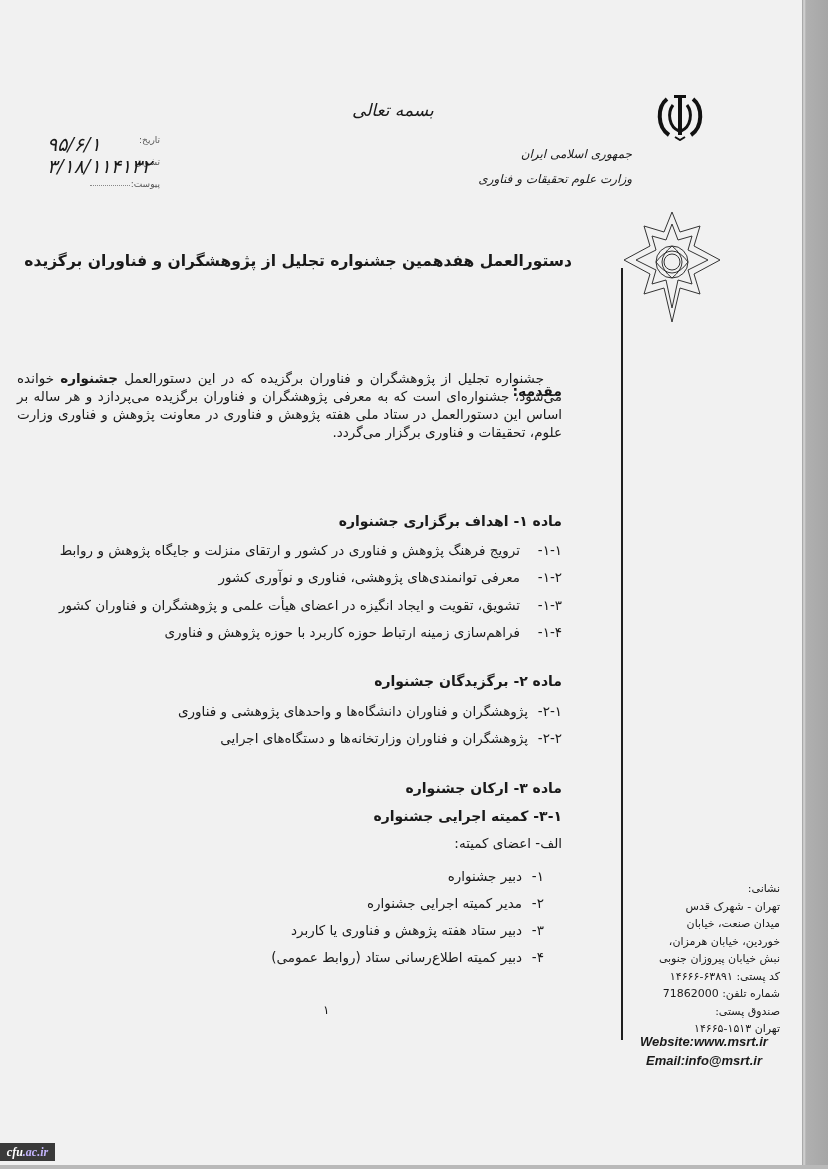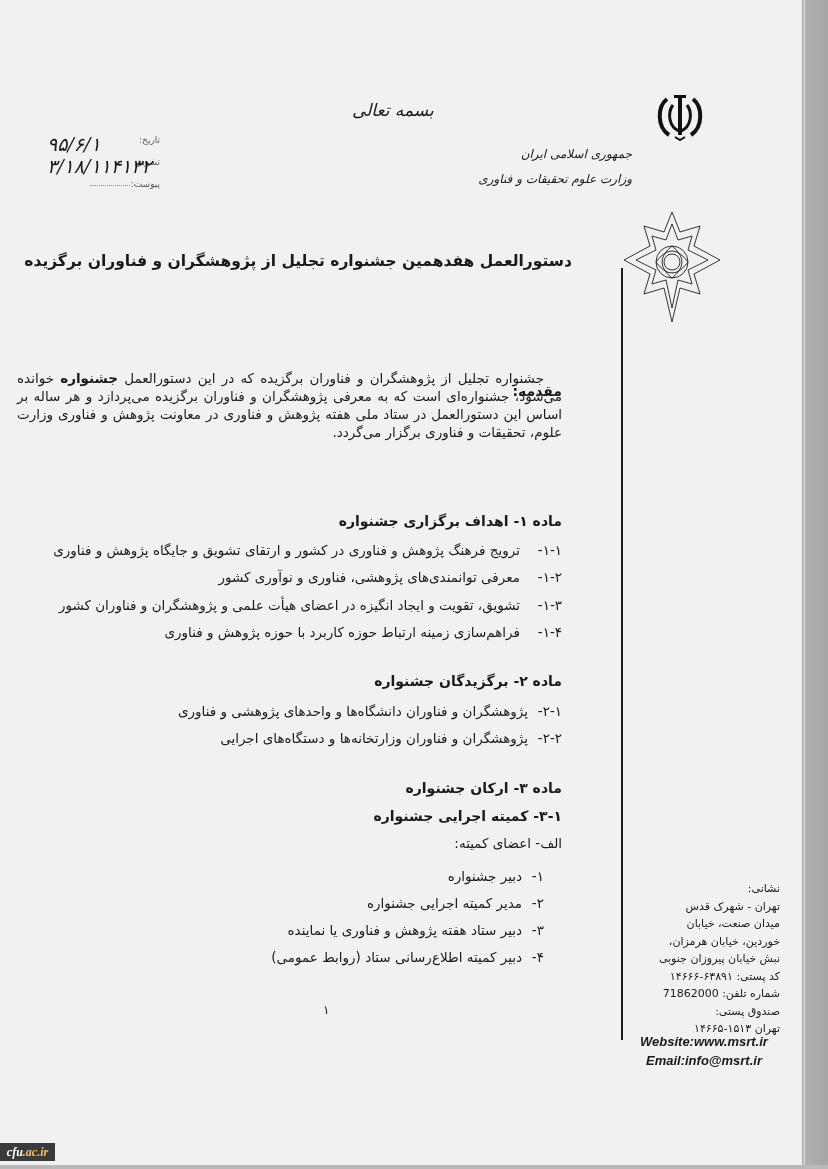--- a/index.html
+++ b/index.html
@@ -47,21 +47,21 @@
   .b { font-weight:bold; }
 
   .address { position:absolute; left:630px; top:880px; width:150px; font-size:11px; line-height:17.5px; text-align:right; }
   .contact { position:absolute; left:640px; font-family:Liberation Sans, sans-serif; font-style:italic; font-weight:bold; font-size:13px; }
   .page-no { position:absolute; left:323px; top:1003px; font-size:12px; }
 
   .watermark {
     position:absolute; left:0; top:1143px; width:55px; height:18px; background:#3a3a3a;
     font-family:"Liberation Serif", serif; font-style:italic; font-weight:bold; font-size:12px; line-height:18px; text-align:center;
   }
-  .wm-a { color:#ffffff; } .wm-b { color:#fdba74; }
+  .wm-a { color:#ffffff; } .wm-b { color:#c4b5fd; }
 </style>
 </head>
 <body>
 
 <div class="page">
 
   <svg class="emblem" viewBox="0 0 50 48">
     <path d="M12 6 C2 14,2 34,14 42" stroke="#111" stroke-width="4" fill="none"></path>
     <path d="M38 6 C48 14,48 34,36 42" stroke="#111" stroke-width="4" fill="none"></path>
     <path d="M18 12 C12 20,14 34,24 38" stroke="#111" stroke-width="3" fill="none"></path>
@@ -101,35 +101,35 @@
       <span class="meta-dots"></span>
     </div>
   </div>
 
   <div class="doc-title rtl">دستورالعمل هفدهمین جشنواره تجلیل از پژوهشگران و فناوران برگزیده</div>
 
   <div class="sec-heading rtl" style="top:343px;margin-top:40px;">مقدمه:</div>
   <div class="body-text rtl" style="top:369px; text-indent:18px;"><span>جشنواره تجلیل از پژوهشگران و فناوران برگزیده که در این دستورالعمل </span><span class="b">جشنواره</span><span> خوانده می‌شود، جشنواره‌ای است که به معرفی پژوهشگران و فناوران برگزیده می‌پردازد و هر ساله بر اساس این دستورالعمل در ستاد ملی هفته پژوهش و فناوری در معاونت پژوهش و فناوری وزارت علوم، تحقیقات و فناوری برگزار می‌گردد.</span></div>
 
   <div class="sec-heading rtl" style="top:513px;">ماده ۱- اهداف برگزاری جشنواره</div>
-  <div class="list-item rtl" style="top:542px;"><span class="num">۱-۱-</span><span>ترویج فرهنگ پژوهش و فناوری در کشور و ارتقای تشویق و جایگاه پژوهش و فناوری</span></div>
+  <div class="list-item rtl" style="top:542px;"><span class="num">۱-۱-</span><span>ترویج فرهنگ پژوهش و فناوری در کشور و ارتقای منزلت و جایگاه پژوهش و روابط</span></div>
   <div class="list-item rtl" style="top:569px;"><span class="num">۱-۲-</span><span>معرفی توانمندی‌های پژوهشی، فناوری و نوآوری کشور</span></div>
   <div class="list-item rtl" style="top:597px;"><span class="num">۱-۳-</span><span>تشویق، تقویت و ایجاد انگیزه در اعضای هیأت علمی و پژوهشگران و فناوران کشور</span></div>
   <div class="list-item rtl" style="top:624px;"><span class="num">۱-۴-</span><span>فراهم‌سازی زمینه ارتباط حوزه کاربرد با حوزه پژوهش و فناوری</span></div>
 
   <div class="sec-heading rtl" style="top:673px;">ماده ۲- برگزیدگان جشنواره</div>
   <div class="list-item rtl" style="top:703px;"><span class="num" style="min-width:34px">۲-۱-</span><span>پژوهشگران و فناوران دانشگاه‌ها و واحدهای پژوهشی و فناوری</span></div>
   <div class="list-item rtl" style="top:730px;"><span class="num" style="min-width:34px">۲-۲-</span><span>پژوهشگران و فناوران وزارتخانه‌ها و دستگاه‌های اجرایی</span></div>
 
   <div class="sec-heading rtl" style="top:780px;">ماده ۳- ارکان جشنواره</div>
   <div class="sec-heading rtl" style="top:808px;">۳-۱- کمیته اجرایی جشنواره</div>
   <div class="list-item rtl" style="top:835px;">الف- اعضای کمیته:</div>
   <div class="list-item rtl" style="right:258px; top:868px;"><span class="num" style="min-width:22px">۱-</span><span>دبیر جشنواره</span></div>
   <div class="list-item rtl" style="right:258px; top:895px;"><span class="num" style="min-width:22px">۲-</span><span>مدیر کمیته اجرایی جشنواره</span></div>
-  <div class="list-item rtl" style="right:258px; top:922px;"><span class="num" style="min-width:22px">۳-</span><span>دبیر ستاد هفته پژوهش و فناوری یا نماینده</span></div>
+  <div class="list-item rtl" style="right:258px; top:922px;"><span class="num" style="min-width:22px">۳-</span><span>دبیر ستاد هفته پژوهش و فناوری یا کاربرد</span></div>
   <div class="list-item rtl" style="right:258px; top:949px;"><span class="num" style="min-width:22px">۴-</span><span>دبیر کمیته اطلاع‌رسانی ستاد (روابط عمومی)</span></div>
 
   <div class="page-no">۱</div>
 
   <div class="address rtl">
     <div>نشانی:</div>
     <div>تهران - شهرک قدس</div>
     <div>میدان صنعت، خیابان</div>
     <div>خوردین، خیابان هرمزان،</div>
     <div>نبش خیابان پیروزان جنوبی</div>

